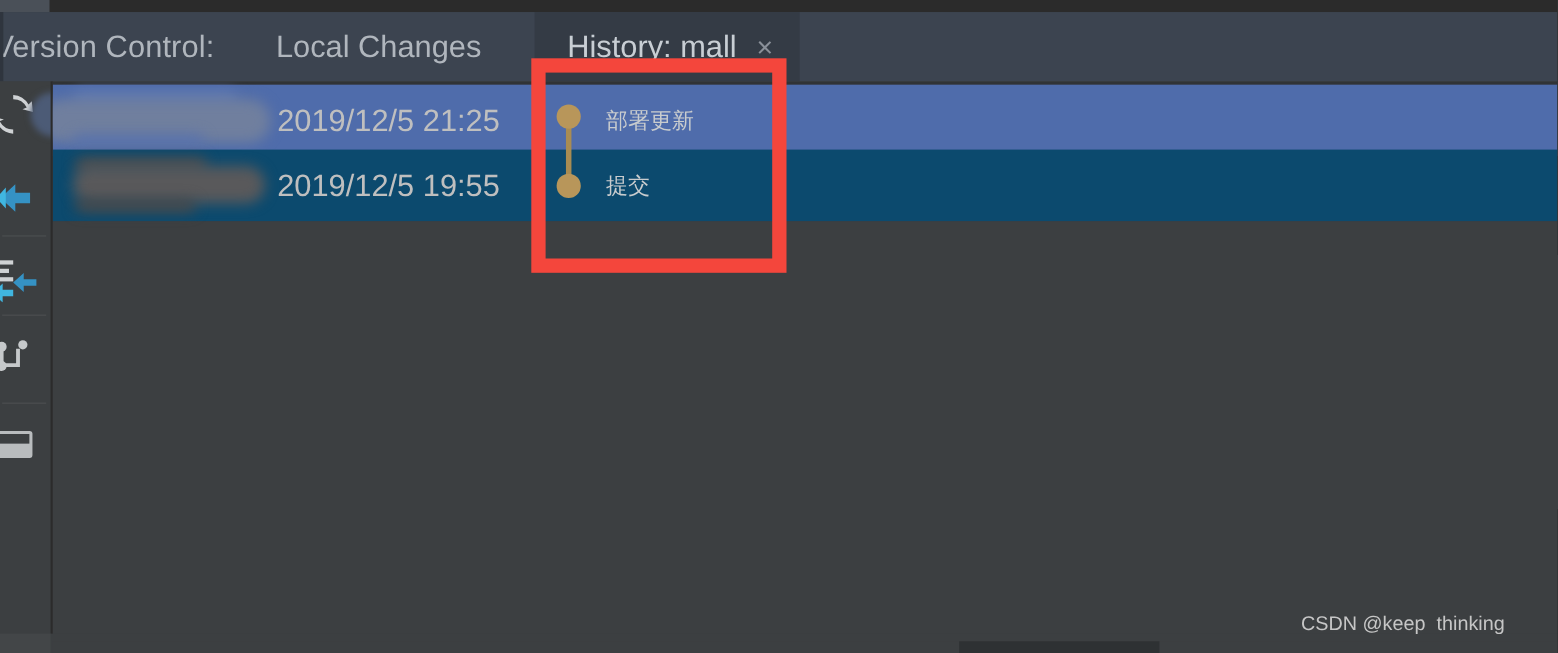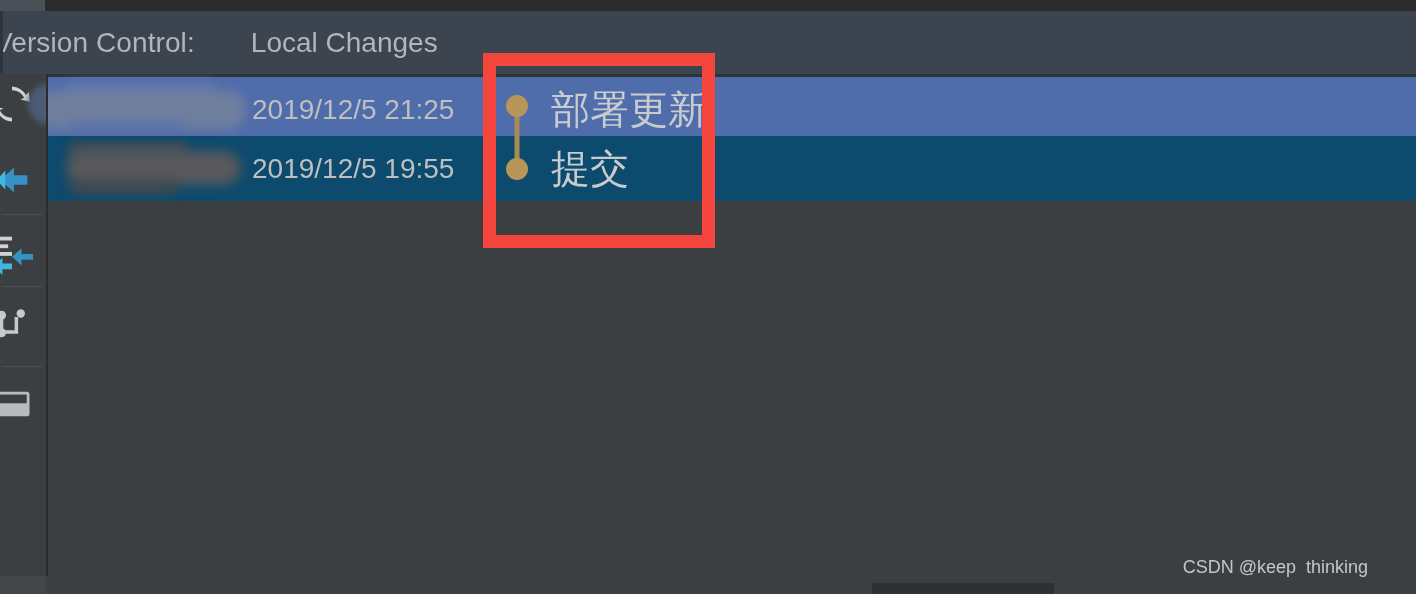--- a/index.html
+++ b/index.html
@@ -163,21 +163,21 @@
     box-sizing: border-box;
   }
   .cell-graph {
     position: relative;
     flex: 0 0 40px;
     width: 40px;
     height: 59px;
   }
   .cell-msg {
     color: #c9ccce;
-    font-size: 39px;
+    font-size: 20px;
     white-space: nowrap;
     padding-left: 9px;
     font-family: "DejaVu Sans", "Liberation Sans", sans-serif;
   }
 
   
   .graph-layer {
     position: absolute;
     left: 448px; top: 0;
     width: 60px; height: 130px;
@@ -237,20 +237,24 @@
   </div>
 
   <div class="tabbar">
     <span class="vc-title">Version Control:</span>
 
     <div class="tab local">
       <span class="tab-label">Local Changes</span>
     </div>
 
 
+    <div class="tab active">
+      <span class="tab-label">History: mall</span>
+      <span class="tab-close">×</span>
+    </div>
   </div>
   <div class="tabbar-edge"></div>
 
   <div class="toolbar">
 
     <div class="tool-btn" style="top:4px;">
       <svg width="44" height="44" viewBox="0 0 24 24" aria-hidden="true">
         <path d="M12 4.5a7.5 7.5 0 0 1 6.7 4.1l-2.1.9 5.2 1.3-.6-5.3-1.6 1.6A9.6 9.6 0 0 0 12 2.4z" fill="#cfd2d4"></path>
         <path d="M12 19.5a7.5 7.5 0 0 1-6.7-4.1l2.1-.9-5.2-1.3.6 5.3 1.6-1.6A9.6 9.6 0 0 0 12 21.6z" fill="#cfd2d4"></path>
       </svg>

